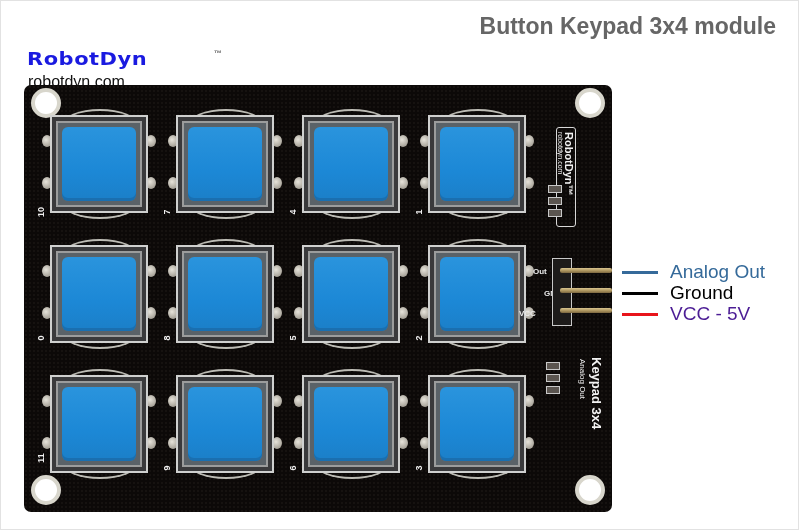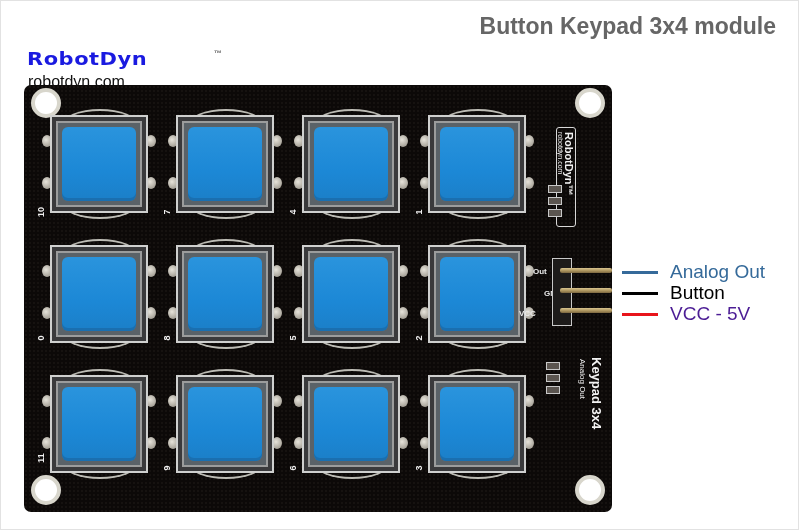--- a/index.html
+++ b/index.html
@@ -252,18 +252,18 @@
 <div class="header-pin" style="left:560px; top:268px; width:52px;"></div>
 <div class="header-pin" style="left:560px; top:288px; width:52px;"></div>
 <div class="header-pin" style="left:560px; top:308px; width:52px;"></div>
 
 <div class="legend-item" style="top:262px;">
   <div class="legend-swatch" style="background:#356a9a;"></div>
   <span class="legend-text" style="color:#356a9a;">Analog Out</span>
 </div>
 <div class="legend-item" style="top:283px;">
   <div class="legend-swatch" style="background:#000000;"></div>
-  <span class="legend-text" style="color:#000000;">Button</span>
+  <span class="legend-text" style="color:#000000;">Ground</span>
 </div>
 <div class="legend-item" style="top:304px;">
   <div class="legend-swatch" style="background:#e8141b;"></div>
   <span class="legend-text" style="color:#4c1d95;">VCC - 5V</span>
 </div>
 
 </body></html>

